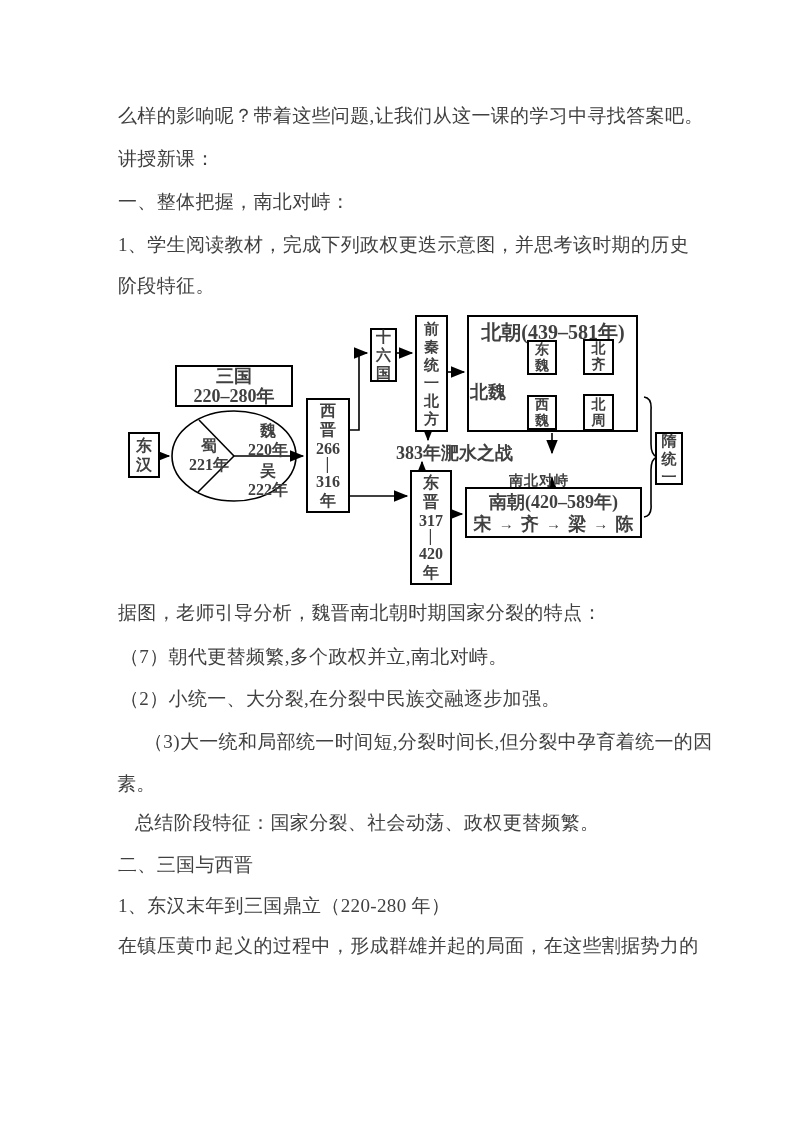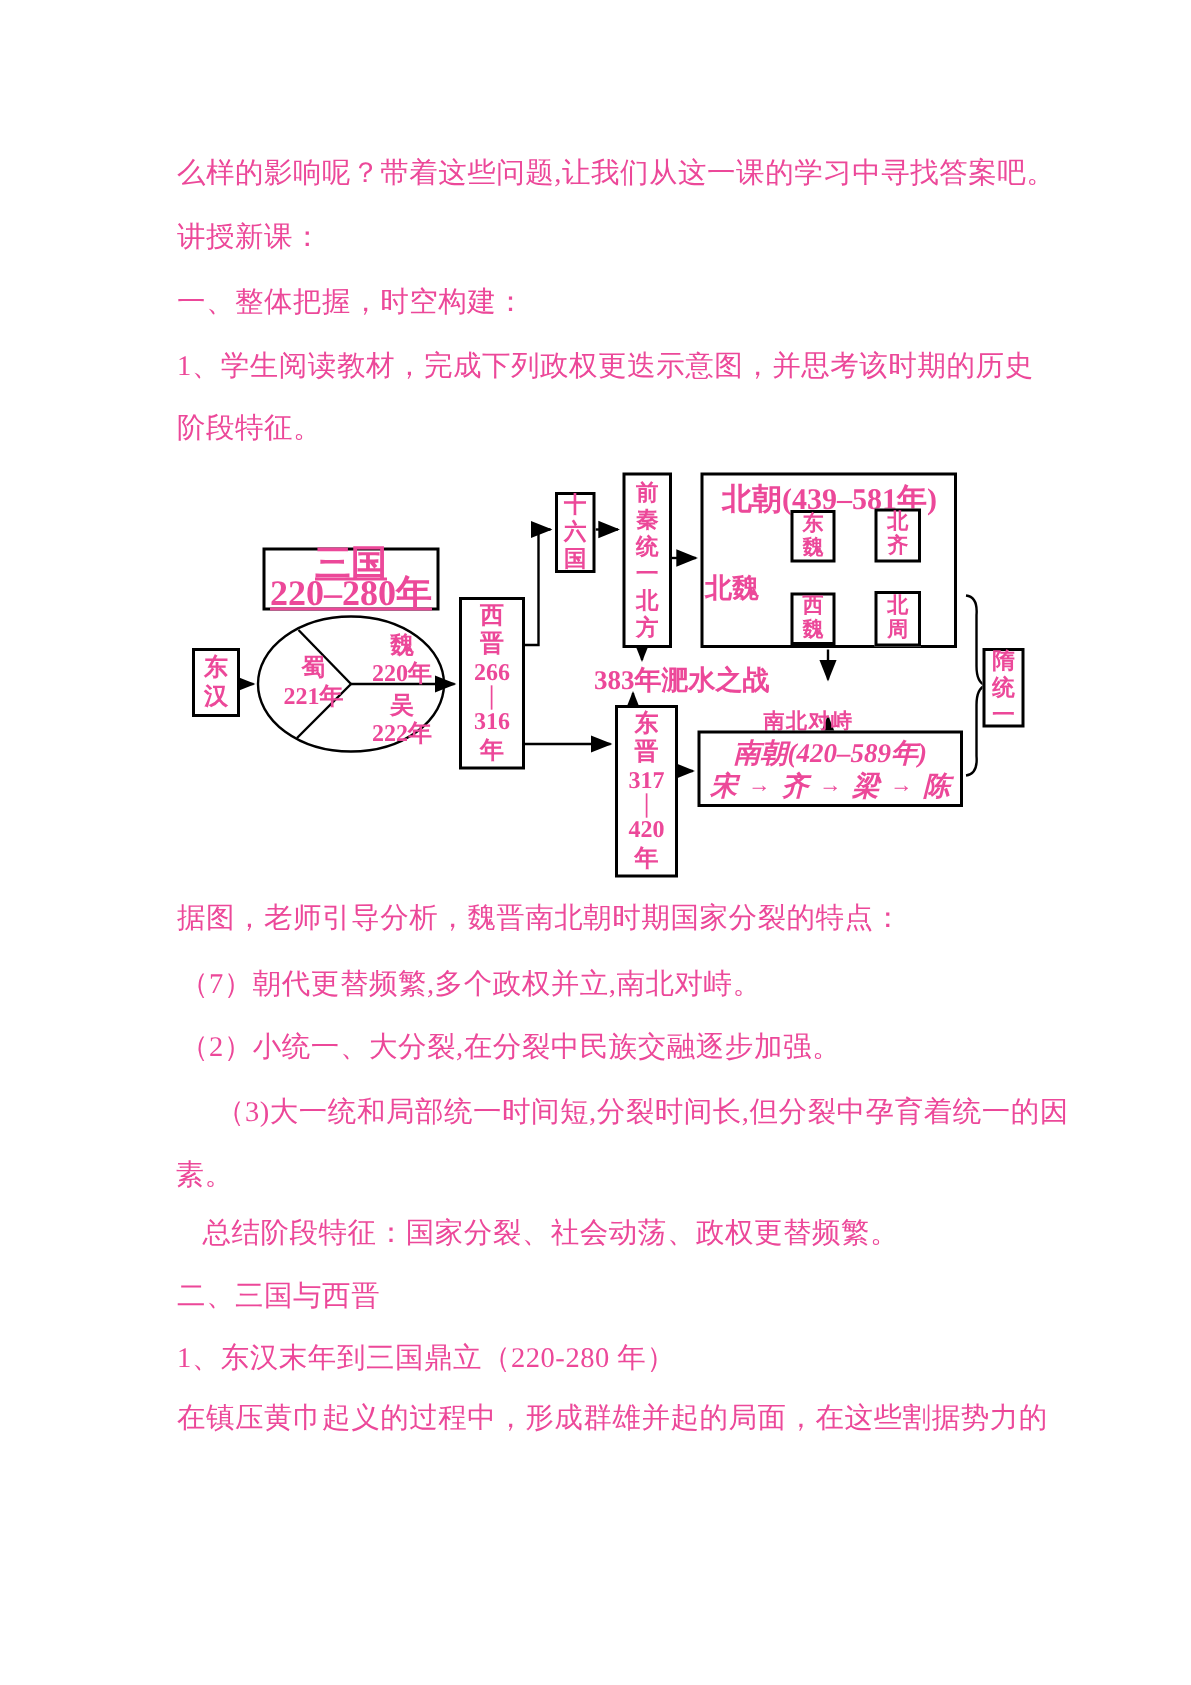--- a/index.html
+++ b/index.html
@@ -1,18 +1,18 @@
 <!DOCTYPE html>
 <html><head>
 <meta charset="utf-8">
 <style>
   html,body{margin:0;padding:0;background:#e8e8e8;}
   .page{
     position:relative;width:794px;height:1123px;margin:0 auto;
-    background:#ffffff;color:#ec4899;
+    background:#ffffff;color:#404040;
     font-family:"Liberation Serif","DejaVu Serif",serif;
     overflow:hidden;
   }
   
   .bl{position:absolute;font-size:19px;letter-spacing:0.35px;white-space:nowrap;line-height:20px;}
   .bl0{left:118px;top:106px;}
   .bl1{left:118px;top:149px;}
   .bl2{left:118px;top:192px;}
   .bl3{left:118px;top:235px;}
   .bl4{left:118px;top:276px;}
@@ -34,51 +34,51 @@
     display:flex;flex-direction:column;align-items:center;justify-content:center;
     font-weight:bold;box-sizing:border-box;text-align:center;
   }
   .seg{line-height:19px;font-size:16px;}
   .seg-dash{transform:rotate(90deg);line-height:14px;}
   .small .seg{font-size:15px;line-height:18px;}
   .tiny .seg{font-size:14px;line-height:16px;}
   .dlabel{position:absolute;font-weight:bold;white-space:nowrap;}
   .pie-label{position:absolute;font-weight:bold;text-align:center;font-size:16px;line-height:19px;white-space:nowrap;}
   #d-donghan{left:128px;top:432px;width:32px;height:46px;}
-  #d-sanguo{left:175px;top:365px;width:118px;height:42px;font-size:24px;line-height:20px;text-decoration:underline;}
+  #d-sanguo{left:175px;top:365px;width:118px;height:42px;font-size:18px;line-height:20px;}
   #pl-shu{left:183px;top:436px;width:52px;}
   #pl-wei{left:240px;top:421px;width:56px;}
   #pl-wu{left:240px;top:461px;width:56px;}
   #d-xijin{left:306px;top:398px;width:44px;height:115px;}
   #d-shiliuguo{left:370px;top:328px;width:27px;height:54px;}
   #d-qianqin{left:415px;top:315px;width:33px;height:117px;}
   #d-beichao{left:467px;top:315px;width:171px;height:117px;}
   #d-beichao-title{left:473px;top:319px;width:160px;text-align:center;font-size:20px;}
   #d-beiwei-label{left:470px;top:380px;font-size:18px;}
   #d-dongwei{left:527px;top:340px;width:30px;height:35px;}
   #d-beiqi{left:583px;top:339px;width:31px;height:36px;}
   #d-xiwei{left:527px;top:395px;width:30px;height:35px;}
   #d-beizhou{left:583px;top:394px;width:31px;height:37px;}
   #d-feishui{left:396px;top:441px;font-size:18px;}
   #d-duizhi{left:509px;top:456px;font-size:14px;letter-spacing:1px;margin-top:16px;}
   #d-dongjin{left:410px;top:470px;width:42px;height:115px;}
-  #d-nanchao{left:465px;top:487px;width:177px;height:51px;font-style:italic;}
+  #d-nanchao{left:465px;top:487px;width:177px;height:51px;}
   #d-nanchao .title{font-size:18px;line-height:22px;}
   #d-nanchao .seq{display:flex;width:160px;justify-content:space-between;align-items:center;font-size:18px;line-height:22px;}
   .seq-arrow{font-size:15px;}
   #d-sui{left:655px;top:432px;width:28px;height:53px;}
 </style>
 </head>
 <body>
 
 <div class="page">
 
   <div class="bl bl0">么样的影响呢？带着这些问题,让我们从这一课的学习中寻找答案吧。</div>
   <div class="bl bl1">讲授新课：</div>
-  <div class="bl bl2">一、整体把握，时空构建：</div>
+  <div class="bl bl2">一、整体把握，南北对峙：</div>
   <div class="bl bl3">1、学生阅读教材，完成下列政权更迭示意图，并思考该时期的历史</div>
   <div class="bl bl4">阶段特征。</div>
   <div class="bl bl5">据图，老师引导分析，魏晋南北朝时期国家分裂的特点：</div>
   <div class="bl bl6">（7）朝代更替频繁,多个政权并立,南北对峙。</div>
   <div class="bl bl7">（2）小统一、大分裂,在分裂中民族交融逐步加强。</div>
   <div class="bl bl8">（3)大一统和局部统一时间短,分裂时间长,但分裂中孕育着统一的因</div>
   <div class="bl bl9">素。</div>
   <div class="bl bl10">总结阶段特征：国家分裂、社会动荡、政权更替频繁。</div>
   <div class="bl bl11">二、三国与西晋</div>
   <div class="bl bl12">1、东汉末年到三国鼎立（220-280 年）</div>

